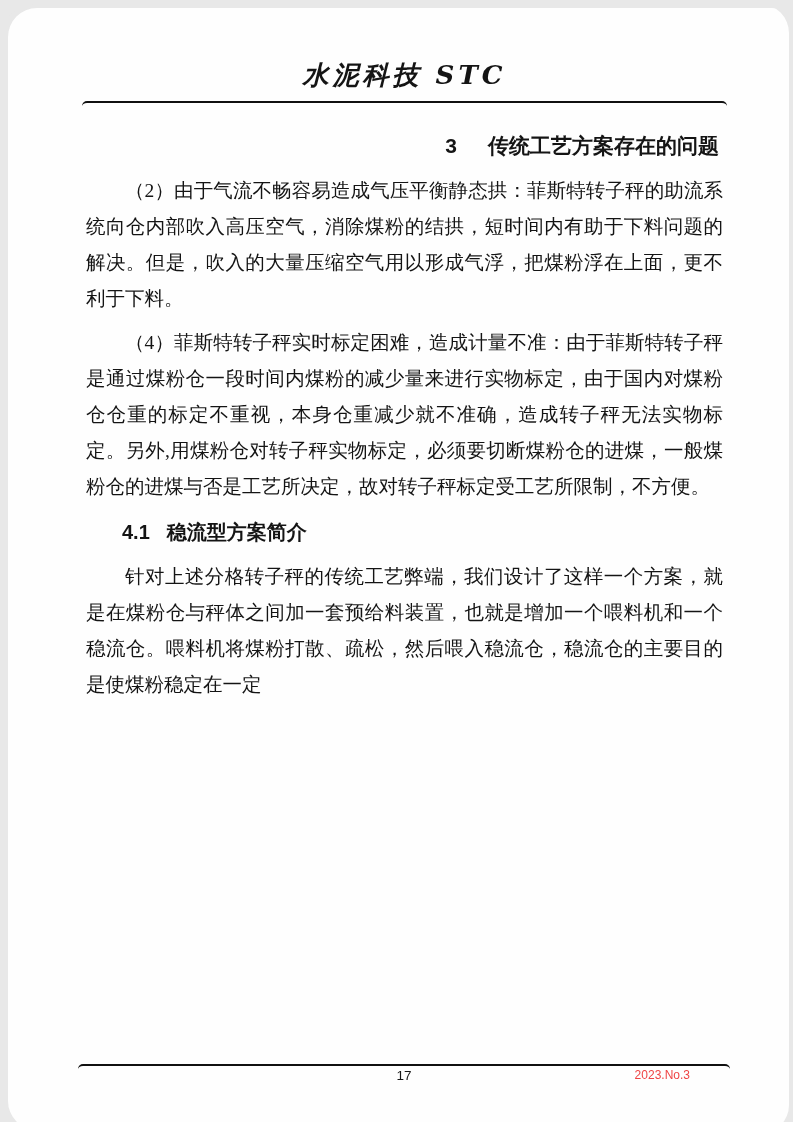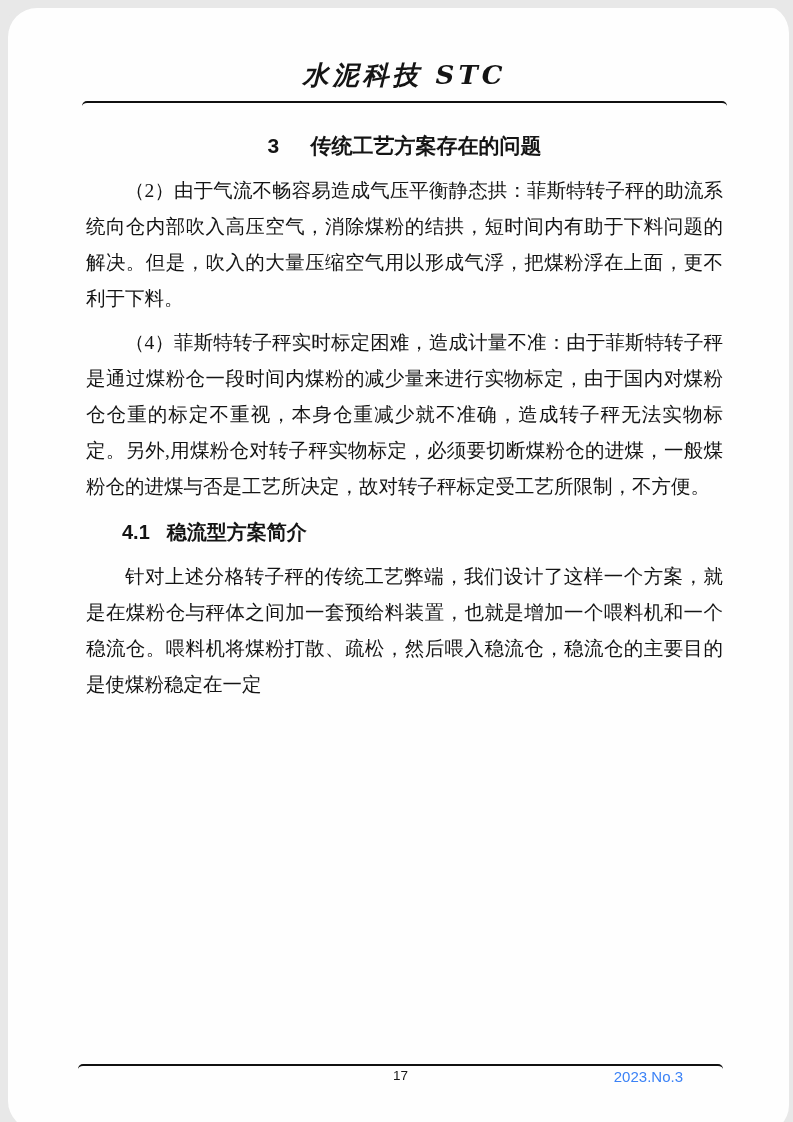--- a/index.html
+++ b/index.html
@@ -45,36 +45,36 @@
     line-height: 36px;
     text-align: justify;
     text-justify: inter-ideograph;
   }
   .para { text-indent: 2em; }
   .h-section {
     font-family: "Liberation Sans", "DejaVu Sans", sans-serif;
     font-weight: bold;
     font-size: 21px;
     line-height: 38px;
-    text-align: center;
+    text-align: right;
   }
   .h-section .sec-num { margin-right: 1.1em; }
   .h-subsection {
     font-family: "Liberation Sans", "DejaVu Sans", sans-serif;
     font-weight: bold;
     font-size: 20px;
     line-height: 38px;
     text-align: left;
     margin-left: 32px;
   }
   .h-subsection .sec-num { margin-right: 0.45em; }
   .page-footer {
     position: absolute;
     left: 66px;
-    right: 74px;
+    right: 67px;
     top: 1052px;
     height: 40px;
   }
   .footer-rule {
     border: 0;
     border-top: 2.5px solid #101010;
     height: 0;
   }
   .footer-page-number {
     position: absolute;
@@ -83,23 +83,23 @@
     right: 0;
     text-align: center;
     font-size: 13.5px;
     font-family: "Liberation Sans", "DejaVu Sans", sans-serif;
     color: #161616;
   }
   .footer-issue {
     position: absolute;
     top: 4px;
     right: 40px;
-    font-size: 15px;
+    font-size: 12px;
     font-family: "Liberation Sans", "DejaVu Sans", sans-serif;
-    color: #3b82f6;
+    color: #ef4444;
   }
 </style>
 </head>
 <body>
 
 <div class="page">
 
   <div class="content">
 
     <header class="journal-header">

